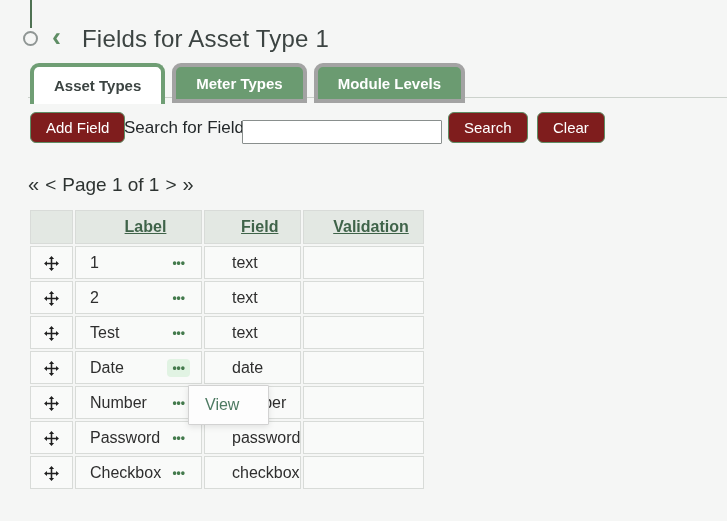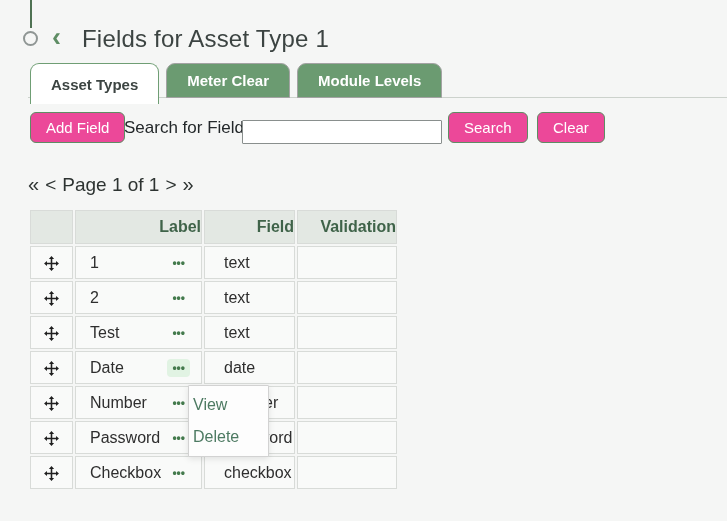--- a/index.html
+++ b/index.html
@@ -19,34 +19,34 @@
 
   
   .page-header { position:absolute; left:52px; top:24px; display:flex; align-items:center; gap:9px; }
   .back-chevron { color:#5e8d64; font-size:27px; font-weight:bold; line-height:1; cursor:pointer; padding-bottom:3px; }
   .page-title { font-size:24px; color:#3c4442; letter-spacing:0.2px;margin-left:12px; }
 
   
   .tabs { position:absolute; left:30px; top:63px; right:0; height:41px; display:flex; gap:7px; align-items:flex-start; z-index:2; }
   .tab {
     height:35px; padding:16px 20px; display:flex; align-items:center;
-    background:#6b9b71; color:#fff; border:1px solid #a3a3a3;
+    background:#6b9b71; color:#fff; border:4px solid #a3a3a3;
     border-radius:9px 9px 0 0; font-size:15px; font-weight:600; cursor:pointer;
     white-space:nowrap;
   }
   .tab.active {
     background:#ffffff; color:#3c4442; border-color:#6f9e74; border-bottom:none;
     height:41px; z-index:3; font-weight:600;
   }
   .tab-baseline { position:absolute; left:28px; right:0; top:97px; height:1px; background:#ccd2cc; z-index:1; }
 
   
   .btn {
     position:absolute; height:31px; padding:6px 15px;
-    background:#ec4899; color:#fff; border:1px solid #5e8d64; border-radius:6px;
+    background:#7f1d1d; color:#fff; border:1px solid #5e8d64; border-radius:6px;
     font-size:15px; display:flex; align-items:center; cursor:pointer;
     font-family:"Liberation Sans", sans-serif;
   }
   .btn-add    { left:30px;  top:112px; }
   .btn-search { left:448px; top:112px; }
   .btn-clear  { left:525px; top:112px;margin-left:12px; }
   .search-label { position:absolute; left:124px; top:118px; font-size:17px; color:#23282a; }
   .search-input {
     position:absolute; left:242px; top:120px; width:200px; height:24px;
     border:1px solid #898f8d; background:#fff; border-radius:1px; padding:0 6px;
@@ -56,63 +56,63 @@
   
   .pagination { position:absolute; left:28px; top:173px; display:flex; align-items:center; gap:6px;
     font-size:19px; color:#2d3331; }
   .page-nav { cursor:pointer; }
   .page-nav.dbl { font-size:20px; }
 
   
   .fields-table { position:absolute; left:28px; top:208px; border-collapse:separate; border-spacing:2px; }
   .fields-table th, .fields-table td { border:1px solid #d8dbd8; }
   .fields-table th {
-    background:#e3e8e3; height:34px; text-align:right; padding:0 0 0 14px;
-    font-size:16px; font-weight:bold; color:#3f6349; cursor:pointer;
+    background:#e3e8e3; height:34px; text-align:center; padding:0 0 0 14px;
+    font-size:16px; font-weight:bold; color:#3f6349; text-decoration:underline; cursor:pointer;
   }
   .fields-table td { background:#f9faf9; height:33px; font-size:16px; color:#2e2e2e; }
   .col-handle { width:43px; }  .col-label { width:127px; }
-  .col-field  { width:91px; }  .col-validation { width:100px; }
+  .col-field  { width:91px; }  .col-validation { width:121px; }
   th.col-handle { cursor:default; }
   .cell-handle { text-align:center; vertical-align:middle; }
   .drag-handle { display:inline-block; width:17px; height:17px; cursor:move; vertical-align:middle; }
   .drag-handle svg { display:block; width:100%; height:100%; }
   .cell-label { padding:0 11px 0 14px; }
   .cell-label-inner { display:flex; align-items:center; justify-content:space-between; }
   .more-dots {
     color:#447a4d; font-size:12px; font-weight:bold; letter-spacing:0;
     padding:3px 5px; border-radius:4px; cursor:pointer; line-height:1;
   }
   .more-dots.active { background:#e1f3e3; }
-  .cell-field { padding-left:19px; }
+  .cell-field { padding-left:27px; }
   .cell-validation { padding-left:13px; }
 
   
   .context-menu {
     position:absolute; left:188px; top:385px; width:81px;
     background:#fdfdfd; border:1px solid #d2d2d2; border-radius:1px;
     box-shadow:0 2px 6px rgba(0,0,0,0.10); z-index:10; padding:3px 0;
   }
-  .menu-item { padding:4px 0 4px 4px; font-size:16px; color:#4d7a62; cursor:pointer; line-height:24px; }
+  .menu-item { padding:4px 0 4px 16px; font-size:16px; color:#4d7a62; cursor:pointer; line-height:24px; }
 </style>
 </head>
 <body>
 
 <div class="v-line"></div>
 <div class="marker-circle"></div>
 
 <div class="page-header">
   <span class="back-chevron">‹</span>
   <span class="page-title">Fields for Asset Type 1</span>
 </div>
 
 <div class="tab-baseline"></div>
 <div class="tabs">
   <div class="tab active">Asset Types</div>
-  <div class="tab">Meter Clear</div>
+  <div class="tab">Meter Types</div>
   <div class="tab">Module Levels</div>
 </div>
 
 <button class="btn btn-add">Add Field</button>
 <span class="search-label">Search for Field :</span>
 <input class="search-input" type="text" value="" style="">
 <button class="btn btn-search">Search</button>
 <button class="btn btn-clear">Clear</button>
 
 <div class="pagination">
@@ -250,14 +250,13 @@
       </span>
     </td>
     <td class="cell-field col-field">checkbox</td>
     <td class="cell-validation col-validation"></td>
   </tr>
     </tbody>
 </table>
 
 <div class="context-menu">
   <div class="menu-item">View</div>
-  <div class="menu-item">Delete</div>
 </div>
 
 </body></html>

